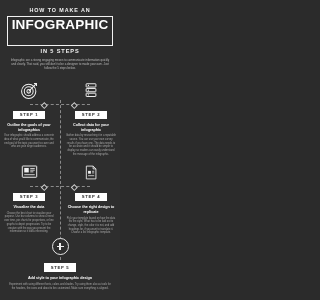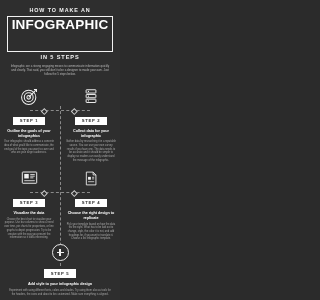--- a/index.html
+++ b/index.html
@@ -32,21 +32,21 @@
   .kicker {
     font-size: 5.4px;
     letter-spacing: 0.9px;
     font-weight: bold;
     color: #f2f2f2;
     line-height: 7px;
   }
   .title-box {
     border: 1.1px solid #f2f2f2;
     margin: 1.5px 1px 2px 1px;
-    padding: 1px 0 19px 0;
+    padding: 1px 0 13px 0;
   }
   .title {
     font-size: 13.5px;
     letter-spacing: 0.2px;
     font-weight: bold;
     color: #ffffff;
     line-height: 14px;
   }
   .subkicker {
     font-size: 5.6px;

